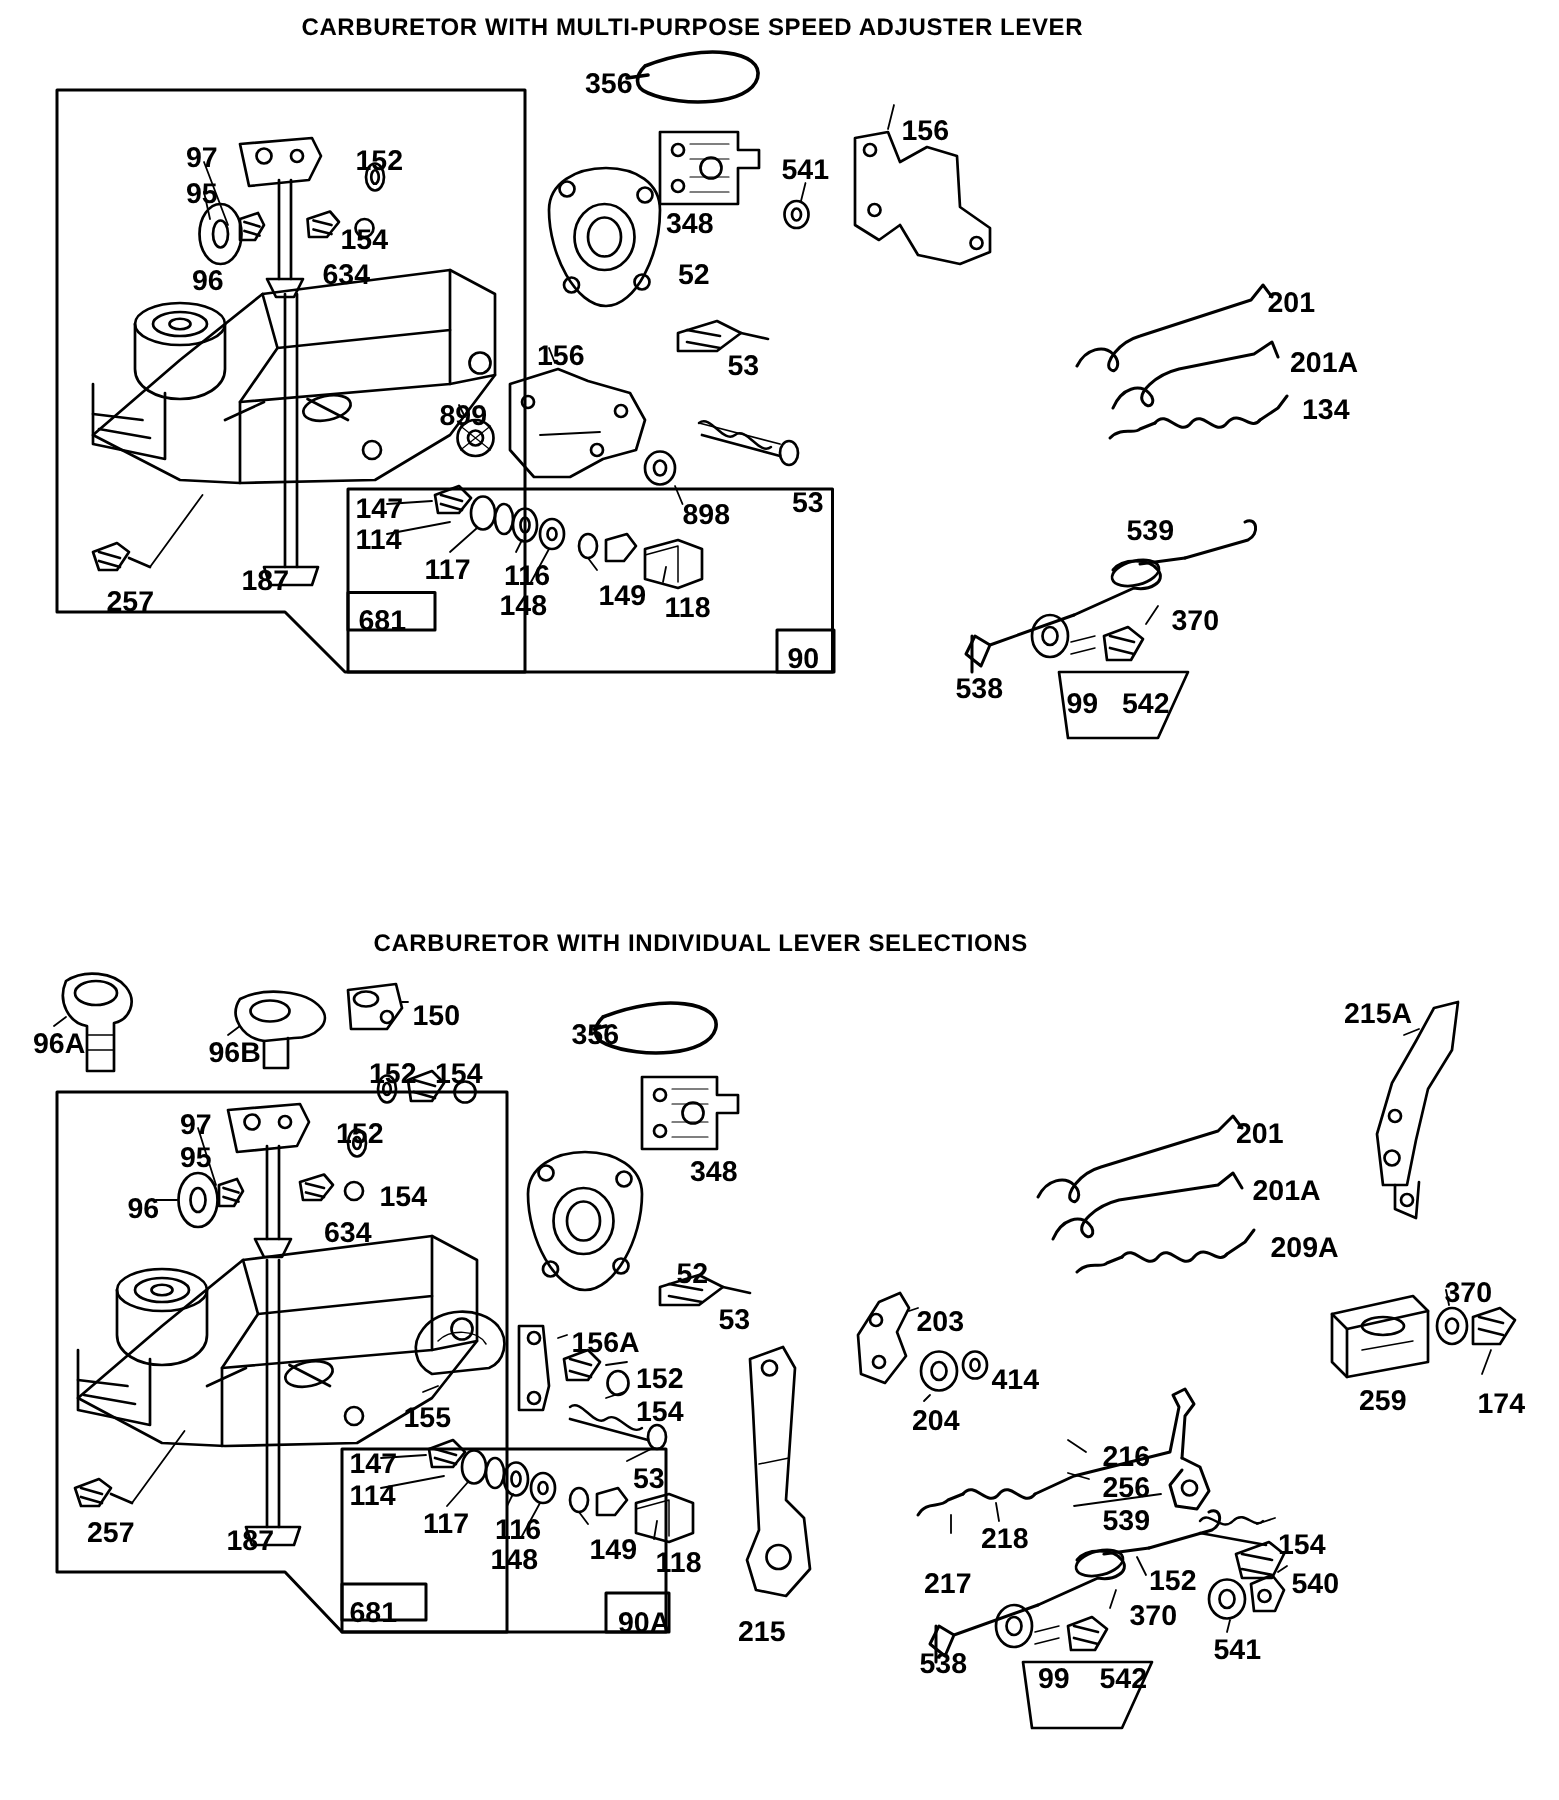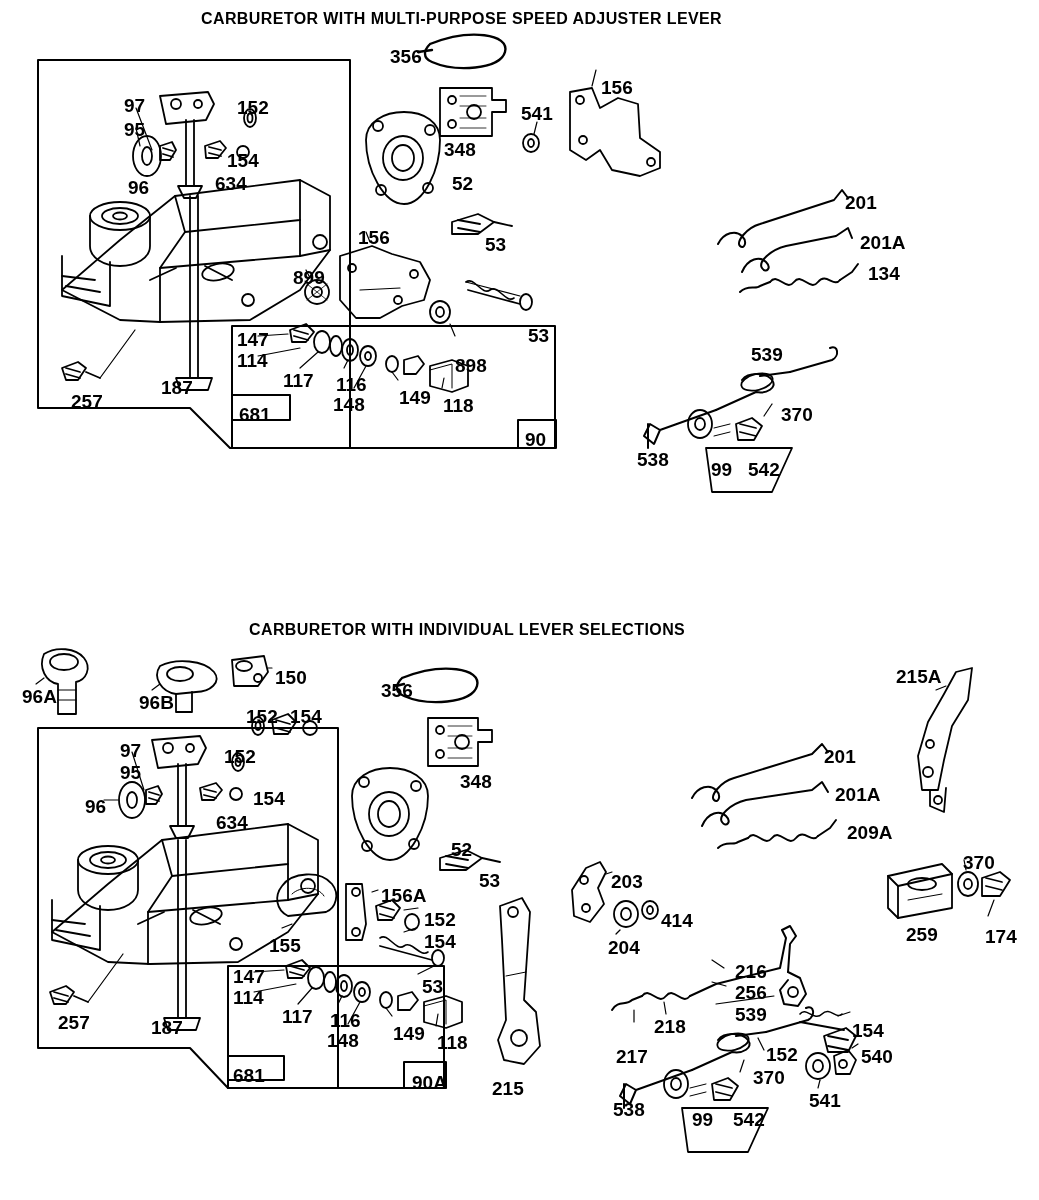--- a/index.html
+++ b/index.html
@@ -426,21 +426,21 @@
   <div class="callout" style="left:845px;top:193px;">201</div>
   <div class="callout" style="left:860px;top:233px;">201A</div>
   <div class="callout" style="left:358px;top:228px;">156</div>
   <div class="callout" style="left:485px;top:235px;">53</div>
   <div class="callout" style="left:868px;top:264px;">134</div>
   <div class="callout" style="left:293px;top:268px;">899</div>
   <div class="callout" style="left:528px;top:326px;">53</div>
   <div class="callout" style="left:237px;top:330px;">147</div>
   <div class="callout" style="left:751px;top:345px;">539</div>
   <div class="callout" style="left:237px;top:351px;">114</div>
-  <div class="callout" style="left:455px;top:356px;text-align:center;">898</div>
+  <div class="callout" style="left:455px;top:334px;text-align:center;">898</div>
   <div class="callout" style="left:283px;top:371px;">117</div>
   <div class="callout" style="left:336px;top:375px;">116</div>
   <div class="callout" style="left:781px;top:405px;">370</div>
   <div class="callout" style="left:399px;top:388px;">149</div>
   <div class="callout" style="left:443px;top:396px;">118</div>
   <div class="callout" style="left:71px;top:392px;">257</div>
   <div class="callout" style="left:333px;top:395px;">148</div>
   <div class="callout" style="left:161px;top:378px;">187</div>
   <div class="callout" style="left:239px;top:405px;">681</div>
   <div class="callout" style="left:525px;top:430px;">90</div>

